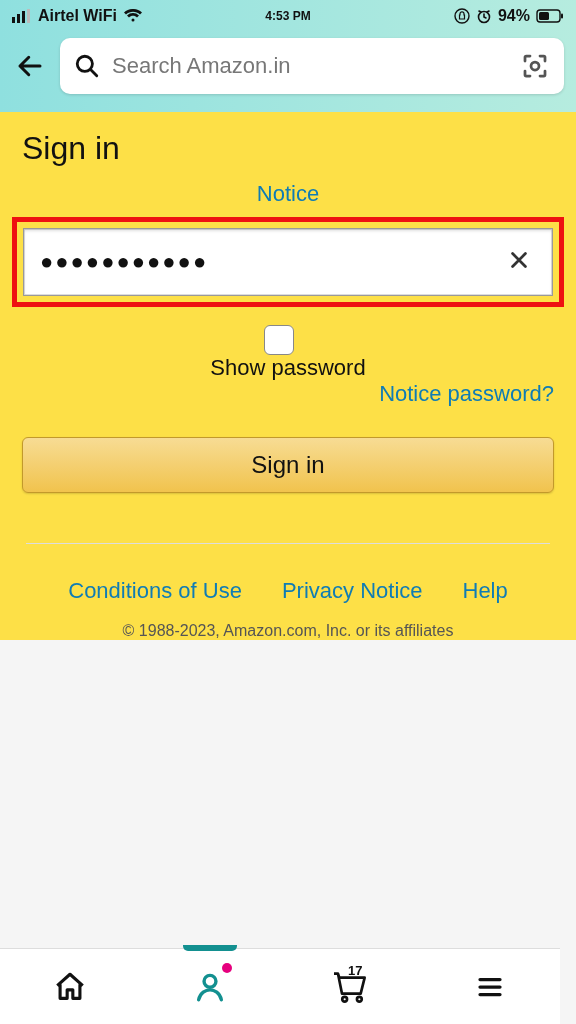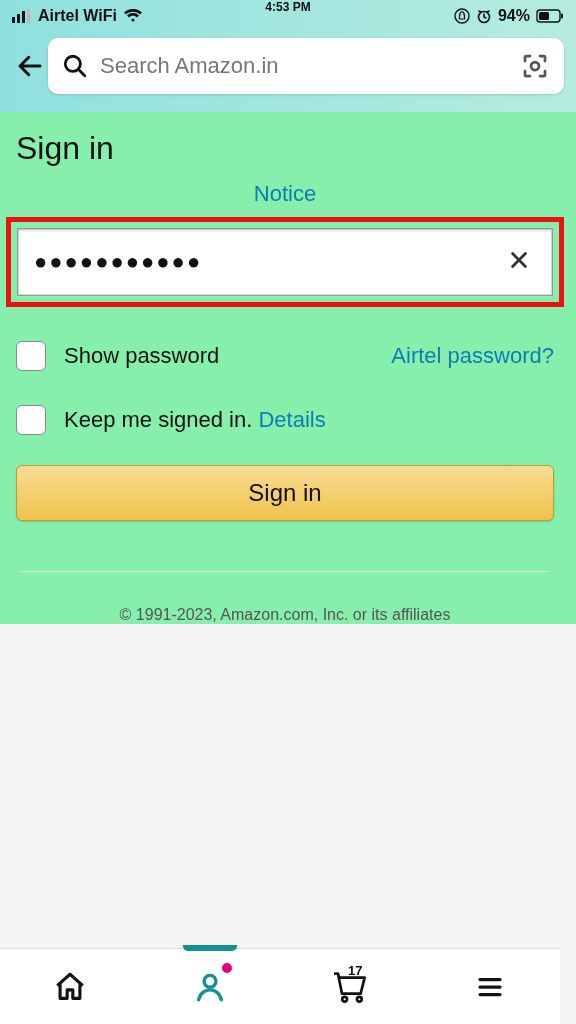--- a/index.html
+++ b/index.html
@@ -1,36 +1,36 @@
 <!DOCTYPE html>
 <html><head>
 <meta charset="utf-8">
 <style>
   * { box-sizing: border-box; margin: 0; padding: 0; }
   html, body { width: 576px; height: 1024px; font-family: -apple-system, "Helvetica Neue", Arial, sans-serif; background:#f5f5f5; overflow:hidden; }
   
-  .status-bar { height: 32px; display:flex; justify-content:space-between; padding:0 12px; font-size:16px; font-weight:600; background: linear-gradient(to right,#8fe0df,#b6ecdf); color:#111; }
+  .status-bar { height: 32px; display:flex; align-items:center; justify-content:space-between; padding:0 12px; font-size:16px; font-weight:600; background: linear-gradient(to right,#8fe0df,#b6ecdf); color:#111; }
   .status-left, .status-right { display:flex; align-items:center; gap:6px; }
   .status-center { position:absolute; left:0; right:0; text-align:center; font-size:12px; font-weight:700; }
   .status-bar svg { display:block; }
   
-  .header { background: linear-gradient(to right,#8fe0df,#b6ecdf); padding: 6px 12px 18px 12px; display:flex; align-items:center; }
+  .header { background: linear-gradient(to right,#8fe0df,#b6ecdf); padding: 6px 12px 18px 12px; display:flex; align-items:center; gap:12px; }
   .back-btn { width:36px; height:36px; display:flex; align-items:center; justify-content:center; }
   .search-wrap { flex:1; background:#fff; border-radius:10px; height:56px; display:flex; align-items:center; padding:0 14px; gap:12px; box-shadow:0 1px 3px rgba(0,0,0,0.15); }
   .search-placeholder { color:#777; font-size:22px; flex:1; }
   
-  .content { background:#86efac; padding: 18px 22px 0 16px; }
+  .content { background:#fde047; padding: 18px 22px 0 22px; }
   .page-title { font-size:32px; font-weight:400; color:#111; margin-bottom:14px; }
   .change-row { text-align:center; margin-bottom:10px; }
   .change-link { color:#0f7cb5; font-size:22px; }
   .pw-highlight { border:5px solid #e11; padding:6px; margin:0 -10px 14px -10px; }
   .pw-field { border:1px solid #999; background:#fff; height:68px; display:flex; align-items:center; padding:0 16px; box-shadow: inset 0 2px 3px rgba(0,0,0,0.12), inset 0 0 0 1px #ddd; }
   .pw-dots { font-size:22px; letter-spacing:2px; flex:1; color:#111; font-weight:900; font-family: Arial, sans-serif; }
   .pw-clear { font-size:26px; color:#444; font-weight:700; padding:6px; }
-  .row { display:flex; align-items:center; margin: 34px 0 30px 0; }
+  .row { display:flex; align-items:center; margin: 18px 0 30px 0; flex-direction: column; }
   .chk { width:30px; height:30px; border:1px solid #888; border-radius:6px; background:#fff; margin-right:18px; }
   .row-label { font-size:22px; color:#111; }
   .inline-link { color:#0f7cb5; }
   .forgot { margin-left:auto; color:#0f7cb5; font-size:22px; }
   .signin-btn { width:100%; height:56px; background:linear-gradient(#f7dc94,#f1c34d); border:1px solid #c2992b; border-radius:6px; font-size:24px; color:#111; display:flex; align-items:center; justify-content:center; margin:4px 0 50px 0; box-shadow:0 1px 2px rgba(0,0,0,0.15); }
   .divider { height:1px; background:#ddd; margin:0 4px 34px 4px; }
   .footer-links { display:flex; justify-content:center; gap:40px; margin-bottom:18px; }
   .footer-links span { color:#0f7cb5; font-size:22px; }
   .copyright { text-align:center; color:#555; font-size:16px; }
   
@@ -107,35 +107,34 @@
         <svg width="22" height="22" viewBox="0 0 24 24">
             <path d="M5 5l14 14M19 5L5 19" stroke="#333" stroke-width="3" stroke-linecap="round"></path>
           </svg>
       </span>
     </div>
   </div>
 
   <div class="row">
     <div class="chk"></div>
     <span class="row-label">Show password</span>
-    <span class="forgot">Airtel password?</span>
+    <span class="forgot">Notice password?</span>
   </div>
 
-  <div class="row">
-    <div class="chk"></div>
-    <span class="row-label">
-      <span>Keep me signed in. </span><span class="inline-link">Details</span>
-    </span>
-  </div>
 
   <div class="signin-btn">Sign in</div>
 
   <div class="divider"></div>
 
-  <div class="copyright">© 1991-2023, Amazon.com, Inc. or its affiliates</div>
+  <div class="footer-links">
+    <span>Conditions of Use</span>
+    <span>Privacy Notice</span>
+    <span>Help</span>
+  </div>
+  <div class="copyright">© 1988-2023, Amazon.com, Inc. or its affiliates</div>
 </div>
 
 <div class="bottom-nav">
   <div class="nav-item">
     <svg width="34" height="34" viewBox="0 0 24 24">
         <path d="M3 11l9-8 9 8M5 10v10h5v-6h4v6h5V10" stroke="#111" stroke-width="2.2" fill="none" stroke-linejoin="round"></path>
       </svg>
   </div>
   <div class="nav-item">
     <div class="nav-indicator"></div>

